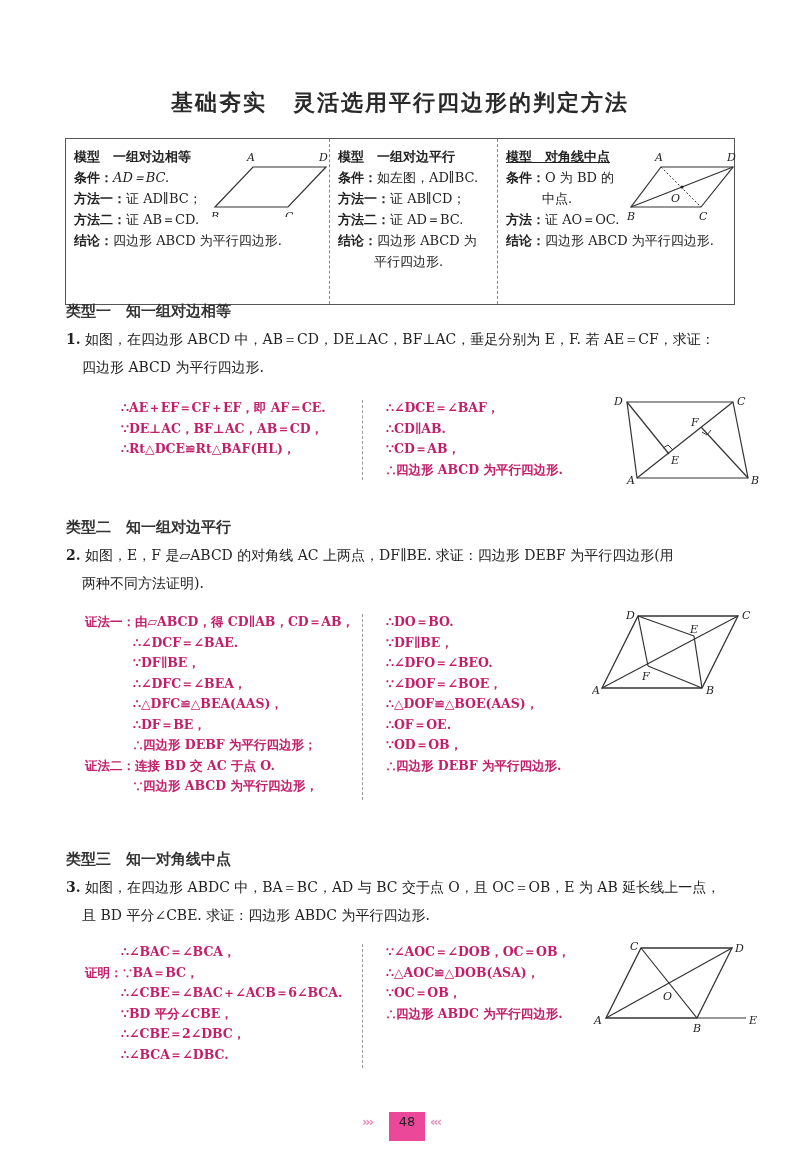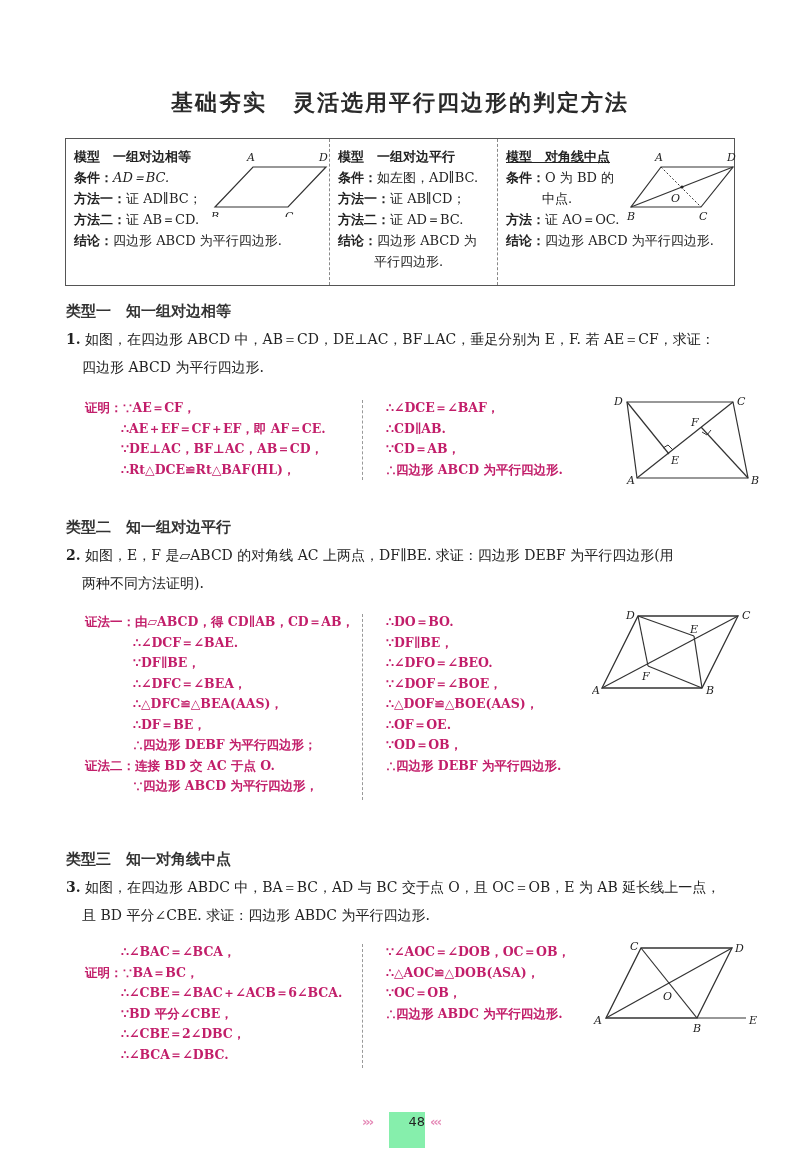--- a/index.html
+++ b/index.html
@@ -2,36 +2,36 @@
 <html><head>
 <meta charset="utf-8">
 <style>
   html, body { margin:0; padding:0; background:#ffffff; }
   body { width:800px; height:1159px; position:relative; overflow:hidden;
          font-family:"DejaVu Serif", "Liberation Serif", serif; color:#222; }
   .abs { position:absolute; }
   .title { left:0; width:800px; top:88px; text-align:center; font-family:"DejaVu Sans", sans-serif;
            font-size:22px; font-weight:bold; color:#2a2a2a; letter-spacing:2px; }
   .title span.gap { display:inline-block; width:26px; }
-  .summary { left:65px; top:138px; width:670px; height:148px; border:1.5px solid #555; box-sizing:border-box; }
+  .summary { left:65px; top:138px; width:670px; height:167px; border:1.5px solid #555; box-sizing:border-box; }
   .col { position:absolute; top:0; bottom:0; }
   .col1 { left:0; width:263px; }
   .col2 { left:263px; width:168px; border-left:1.5px dashed #888; }
   .col3 { left:431px; right:0; border-left:1.5px dashed #888; }
   .row { position:absolute; font-size:13px; white-space:nowrap; line-height:16px; }
   .lbl { font-family:"DejaVu Sans", sans-serif; font-weight:bold; }
   .it { font-style:italic; }
   .section { left:66px; font-family:"DejaVu Sans", sans-serif; font-weight:bold; font-size:15px; color:#333; }
   .q { left:66px; font-size:14px; line-height:22px; white-space:nowrap; }
   .q .num { font-weight:bold; }
   .proof { font-size:12.5px; line-height:20.5px; color:#c21e6a; font-weight:bold; white-space:nowrap; }
   .vsep { width:0; border-left:1px dashed #999; }
   .pager { left:358px; top:1112px; width:100px; height:22px; font-family:"DejaVu Sans", sans-serif; }
   .pager .arr { position:absolute; top:2px; color:#e58ab7; font-size:13px; font-weight:bold; letter-spacing:-2px; }
-  .pager .pg { position:absolute; left:31px; top:0; width:36px; height:36px; background:#86efac; text-align:right;
+  .pager .pg { position:absolute; left:31px; top:0; width:36px; height:29px; background:#ec4899; text-align:center;
                font-size:13px; line-height:20px; color:#222; }
   svg text { font-family:"DejaVu Serif", serif; font-style:italic; font-size:11px; fill:#222; }
 </style>
 </head>
 <body>
 
 <div class="abs title">
   <span>基础夯实</span><span class="gap"></span><span>灵活选用平行四边形的判定方法</span>
 </div>
 
@@ -81,21 +81,20 @@
 </div>
 
 <div class="abs section" style="top:302px;">类型一　知一组对边相等</div>
 <div class="abs q" style="top:328px;">
   <span class="num">1.</span>
   <span>如图，在四边形 ABCD 中，AB＝CD，DE⊥AC，BF⊥AC，垂足分别为 E，F. 若 AE＝CF，求证：</span>
 </div>
 <div class="abs q" style="top:356px;left:82px;">四边形 ABCD 为平行四边形.</div>
 
 <div class="abs proof" style="left:85px;top:398px;">
-  <div>证明：∵AE＝CF，</div>
   <div style="padding-left:36px;">∴AE＋EF＝CF＋EF，即 AF＝CE.</div>
   <div style="padding-left:36px;">∵DE⊥AC，BF⊥AC，AB＝CD，</div>
   <div style="padding-left:36px;">∴Rt△DCE≌Rt△BAF(HL)，</div>
 </div>
 <div class="abs vsep" style="left:362px;top:400px;height:80px;"></div>
 <div class="abs proof" style="left:386px;top:398px;">
   <div>∴∠DCE＝∠BAF，</div>
   <div>∴CD∥AB.</div>
   <div>∵CD＝AB，</div>
   <div>∴四边形 ABCD 为平行四边形.</div>

